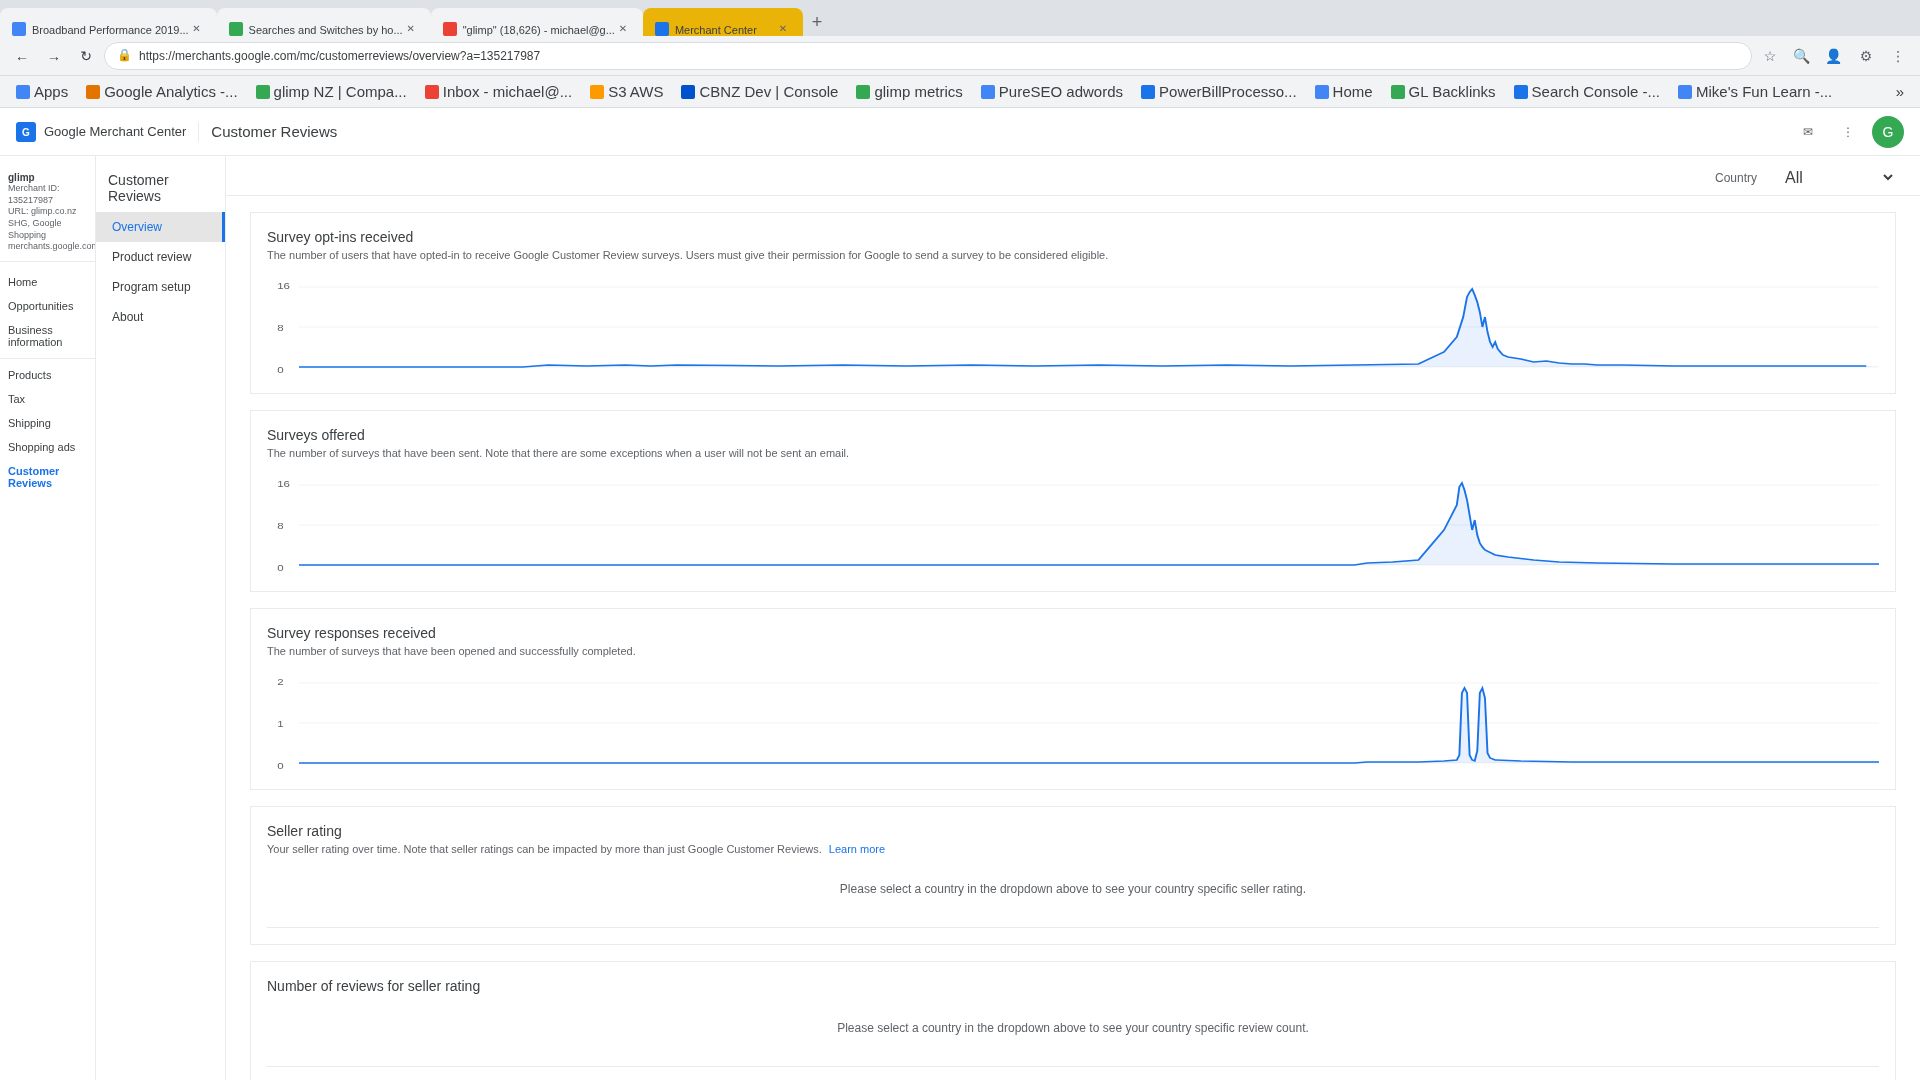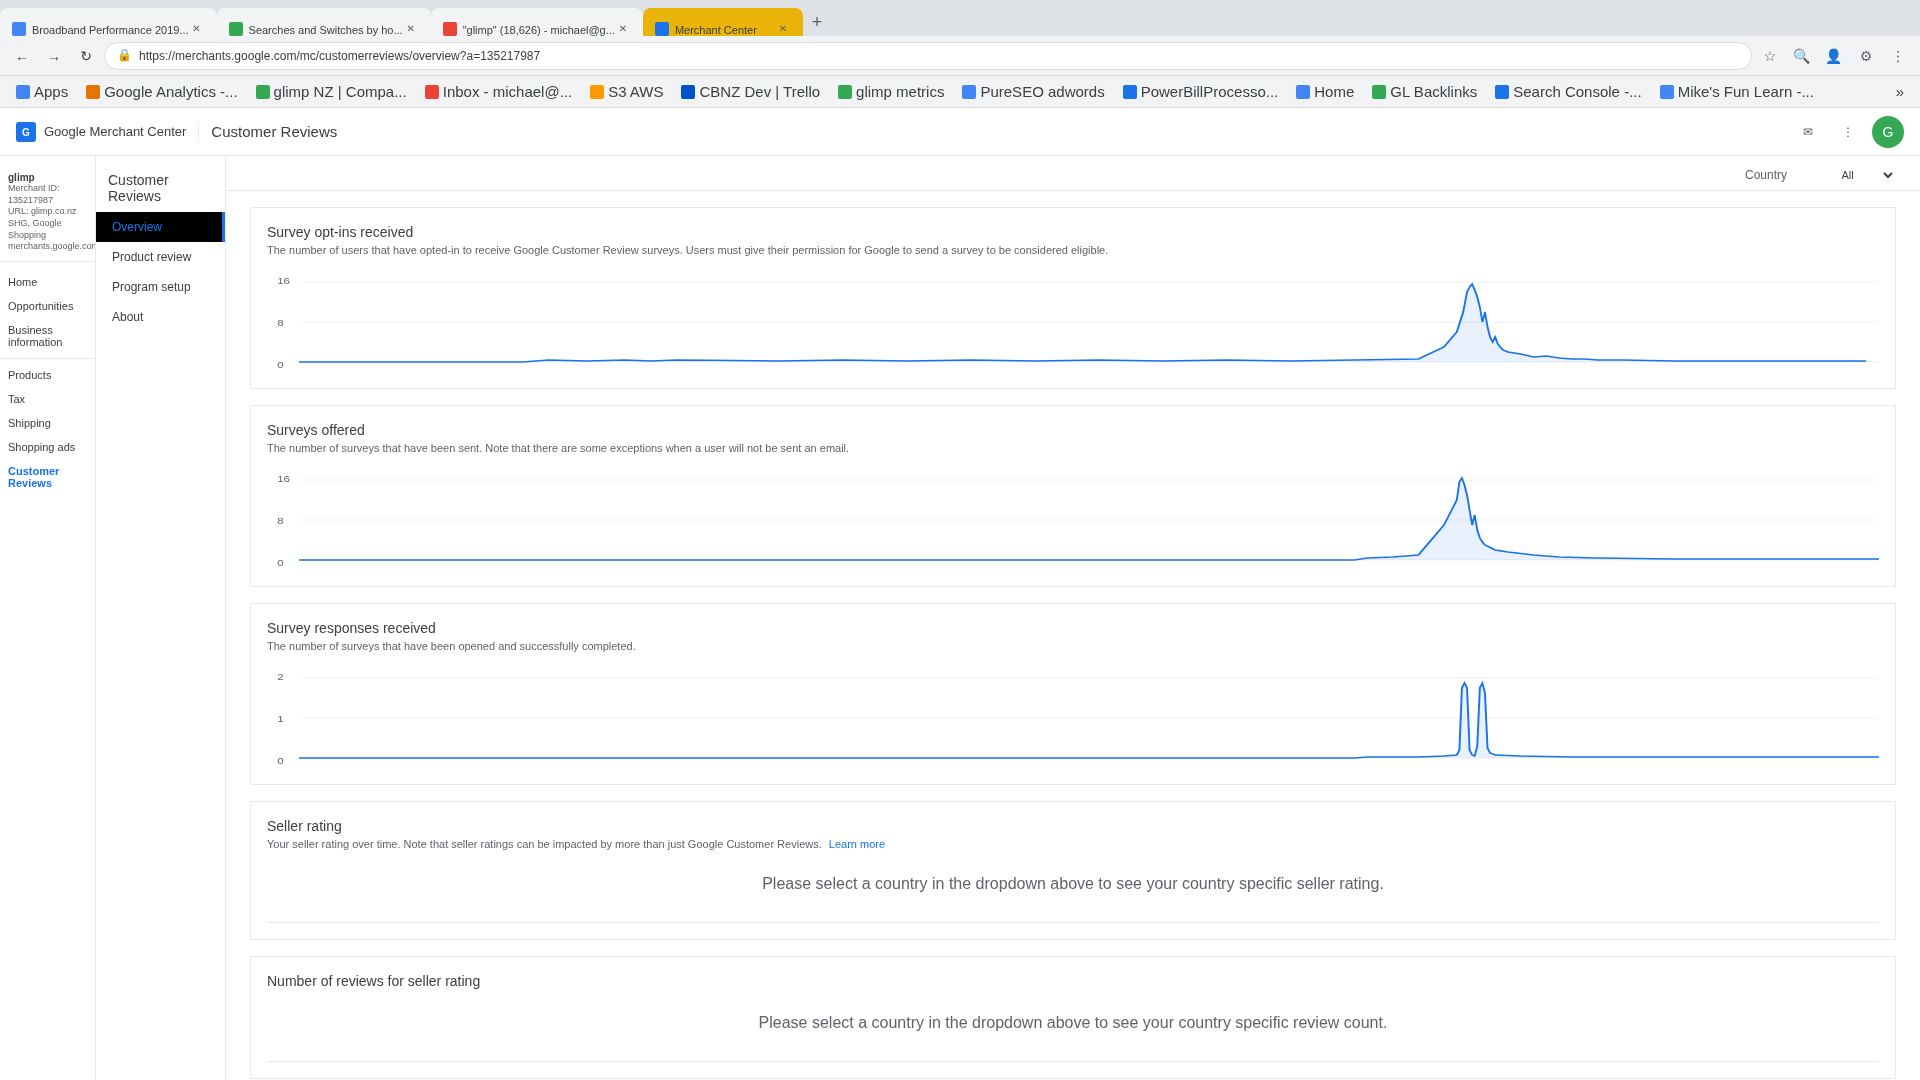--- a/index.html
+++ b/index.html
@@ -44,36 +44,36 @@
     .sidebar-account-name { font-size: 10px; font-weight: 600; color: #3c4043; }
     .sidebar-account-detail { font-size: 9px; color: #5f6368; line-height: 1.3; }
     .sidebar-nav-item { display: flex; align-items: center; padding: 6px 8px; cursor: pointer; font-size: 11px; color: #3c4043; }
     .sidebar-nav-item.active { color: #1a73e8; font-weight: 600; }
     .sidebar-separator { height: 1px; background: #e8eaed; margin: 4px 0; }
 
     
     .sub-sidebar { width: 130px; background: #fff; border-right: 1px solid #e8eaed; padding-top: 8px; }
     .sub-sidebar-title { padding: 8px 12px; font-size: 14px; font-weight: 500; color: #3c4043; }
     .sub-sidebar-item { padding: 8px 16px; font-size: 12px; color: #3c4043; cursor: pointer; }
-    .sub-sidebar-item.active { background: #000000; color: #1a73e8; border-right: 3px solid #1a73e8; font-weight: 500; padding-left: 16px; }
+    .sub-sidebar-item.active { background: #e5e5e5; color: #1a73e8; border-right: 3px solid #1a73e8; font-weight: 500; padding-left: 16px; }
 
     
     .main-content { flex: 1; overflow-y: auto; background: #fff; }
     .content-header { display: flex; align-items: center; justify-content: space-between; padding: 12px 24px 8px; border-bottom: 1px solid #e8eaed; }
     .content-header-right { display: flex; align-items: center; gap: 24px; font-size: 12px; color: #3c4043; }
 
     .chart-section { margin: 16px 24px; border: 1px solid #e8eaed; border-radius: 0; padding: 16px; }
     .chart-title { font-size: 14px; font-weight: 500; color: #3c4043; margin-bottom: 4px; }
     .chart-subtitle { font-size: 11px; color: #5f6368; margin-bottom: 16px; }
     .chart-area { position: relative; height: 100px; }
 
     .country-label { font-size: 12px; color: #5f6368; }
-    .country-select { font-size: 11px; color: #3c4043; border: none; cursor: pointer; background: transparent; text-align: center; }
-
-    .select-message { text-align: center; font-size: 16px; color: #5f6368; padding: 24px; }
+    .country-select { font-size: 16px; color: #3c4043; border: none; cursor: pointer; background: transparent; }
+
+    .select-message { text-align: center; font-size: 12px; color: #5f6368; padding: 24px; }
 
     .learn-more { color: #1a73e8; text-decoration: none; font-size: 11px; }
   </style>
 </head>
 <body>
 
 <div class="browser-chrome">
 
   <div class="tab-bar">
     <div class="tab">
@@ -132,21 +132,21 @@
     <div class="bookmark-item">
       <div class="bookmark-favicon" style="background:#EA4335;"></div>
       <span>Inbox - michael@...</span>
     </div>
     <div class="bookmark-item">
       <div class="bookmark-favicon" style="background:#FF9900;"></div>
       <span>S3 AWS</span>
     </div>
     <div class="bookmark-item">
       <div class="bookmark-favicon" style="background:#0052CC;"></div>
-      <span>CBNZ Dev | Trello</span>
+      <span>CBNZ Dev | Console</span>
     </div>
     <div class="bookmark-item">
       <div class="bookmark-favicon" style="background:#34A853;"></div>
       <span>glimp metrics</span>
     </div>
     <div class="bookmark-item">
       <div class="bookmark-favicon" style="background:#4285F4;"></div>
       <span>PureSEO adwords</span>
     </div>
     <div class="bookmark-item">

